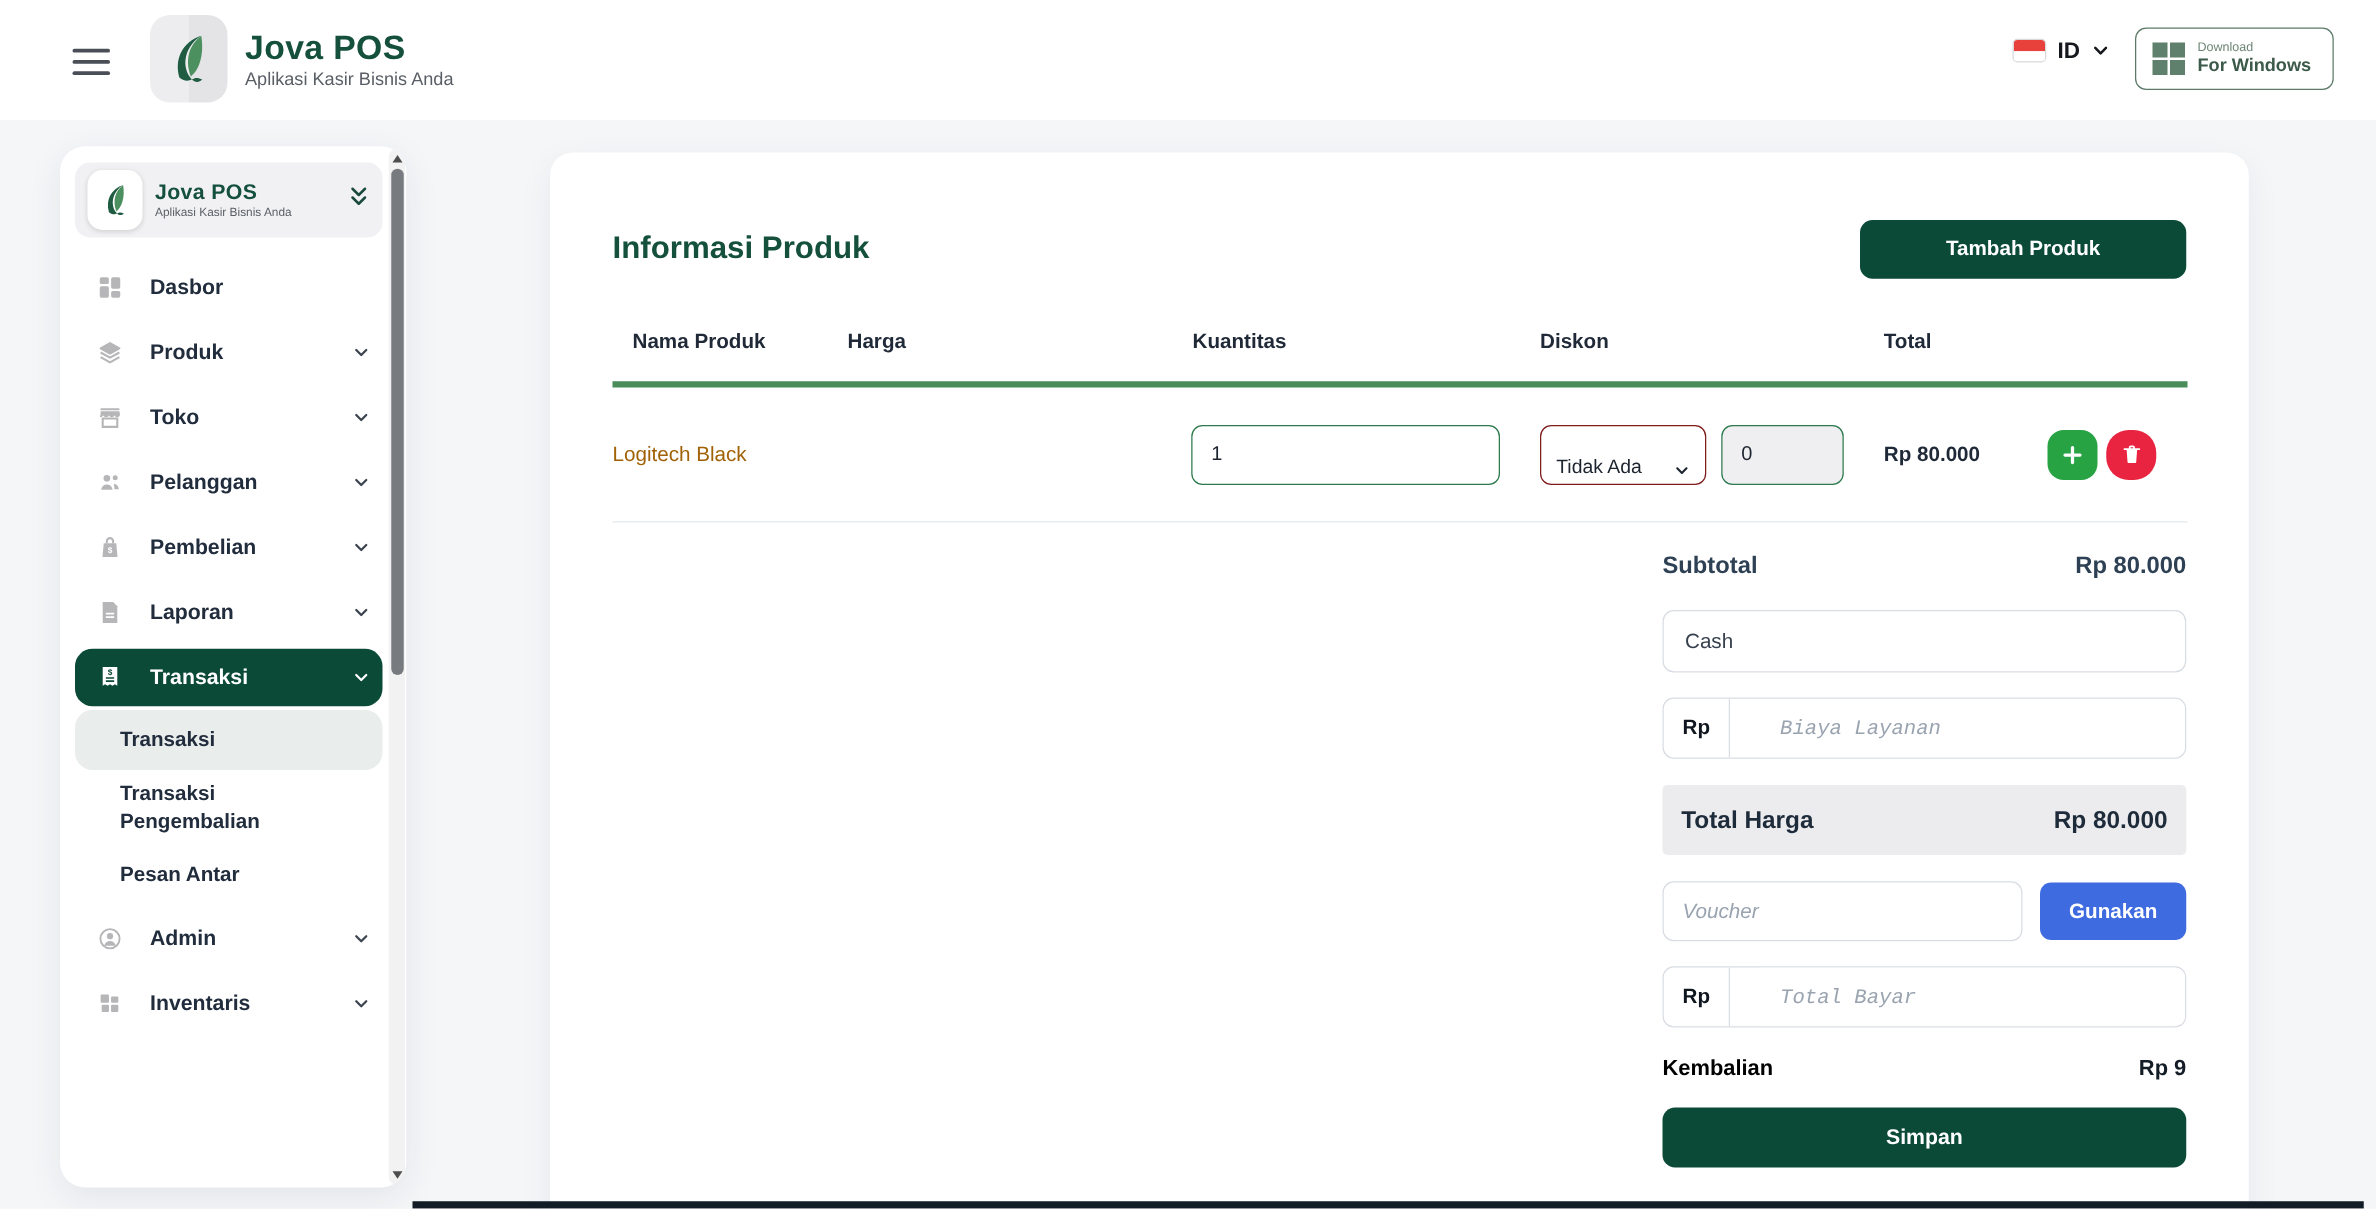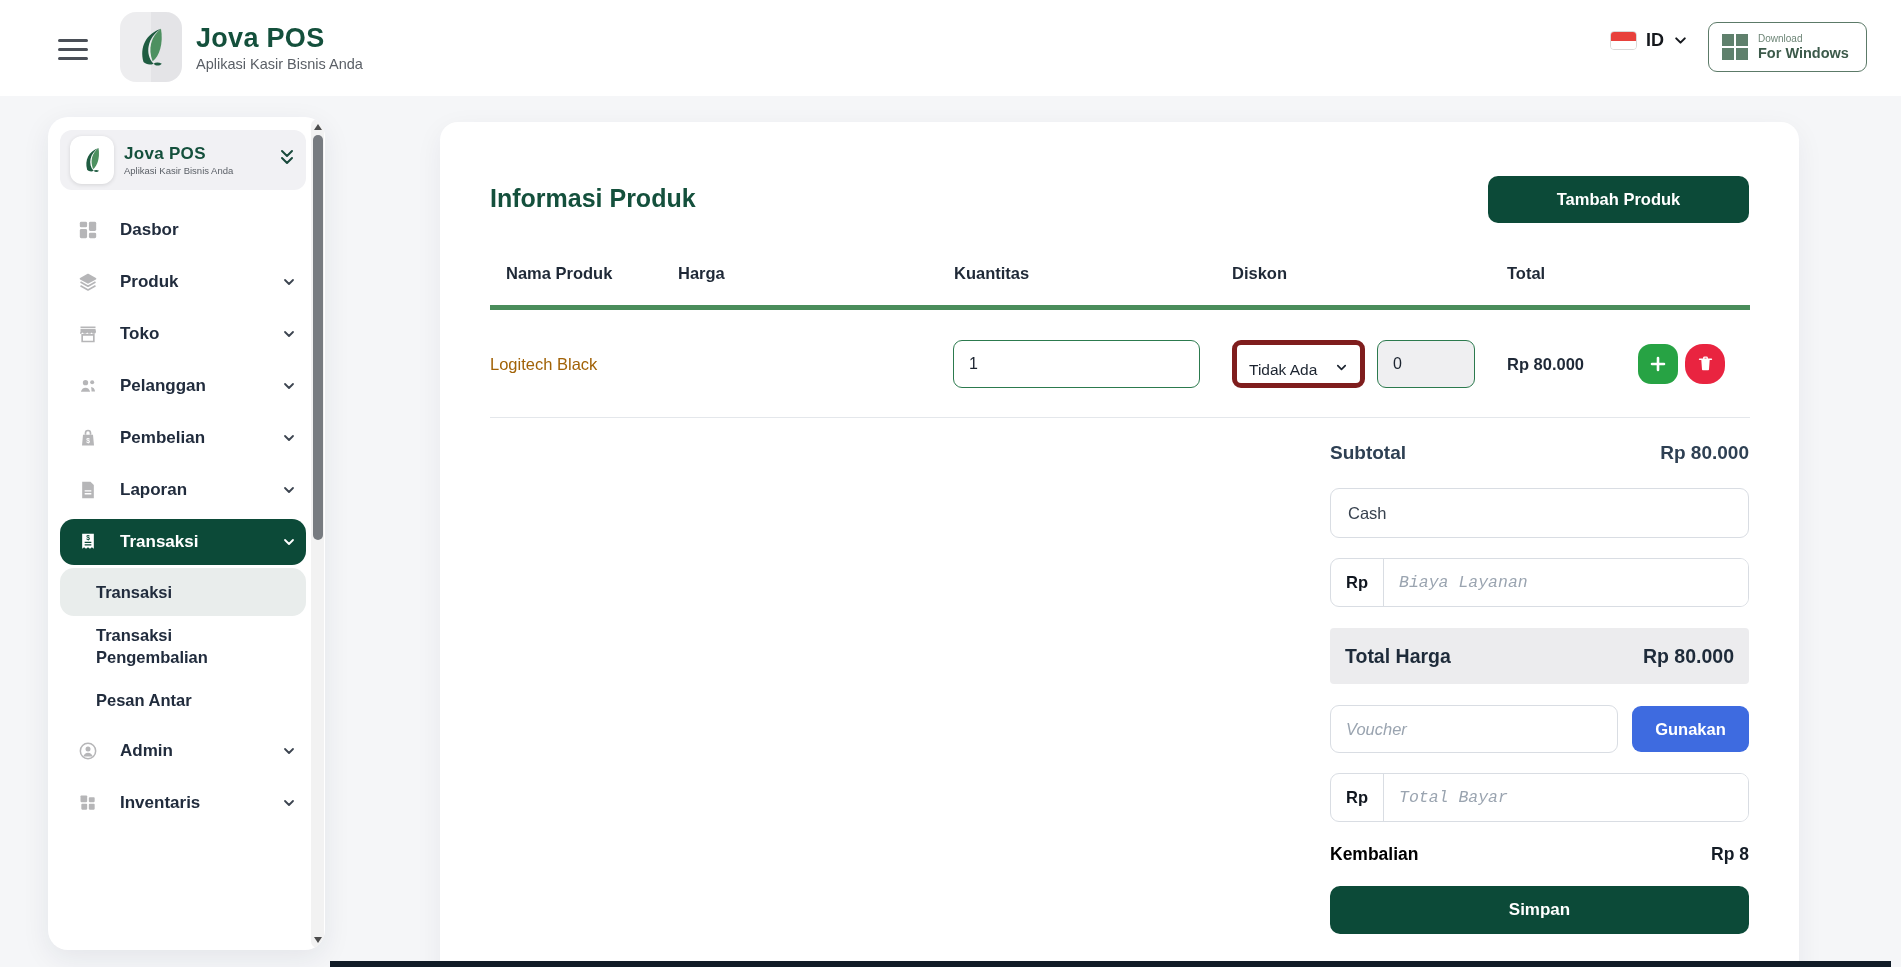--- a/index.html
+++ b/index.html
@@ -57,34 +57,34 @@
 
   .thead { position:absolute; left:50px; top:142px; width:1260px; }
   .thead span { position:absolute; font-size:16.5px; font-weight:700; color:#1f2937; white-space:nowrap; }
   .underline { position:absolute; left:50px; top:183px; width:1260px; height:5px; background:#4a8d5b; }
   .trow { position:absolute; left:50px; top:188px; width:1260px; height:108px; border-bottom:1px solid #e4e7eb; }
   .trow > * { position:absolute; top:50%; transform:translateY(-50%); }
   .cell-name { left:0; font-size:16.5px; color:#a16207; }
   .inp { height:48px; border:1px solid #2c7a4e; border-radius:9px; padding:0 15px; font-size:16px; color:#1c2430; font-family:inherit; background:#fff; outline:none; }
   .inp-price { left:188px; width:246px; }
   .inp-qty { left:463px; width:247px; }
-  .fake-select { left:742px; width:133px; height:48px; border:5px solid #7f1d1d; border-radius:9px; background:#fff; display:flex; align-items:flex-start; padding:16px 12px; font-size:15.5px; color:#1c2430; cursor:pointer; }
+  .fake-select { left:742px; width:133px; height:48px; border:1px solid #7f1d1d; border-radius:9px; background:#fff; display:flex; align-items:flex-end; padding:4px 12px; font-size:15.5px; color:#1c2430; cursor:pointer; }
   .fake-select .chev { margin-left:auto; display:flex; }
   .inp-disc { left:887px; width:98px; background:#efeff1; color:#1c2430; }
   .cell-total { left:1017px; font-size:16.5px; font-weight:600; color:#1f2937; white-space:nowrap; }
   .btn-plus { left:1148px; width:40px; height:40px; background:#27a344; border:none; border-radius:13px; cursor:pointer; display:flex; align-items:center; justify-content:center; }
   .btn-trash { left:1195px; width:40px; height:40px; background:#e92440; border:none; border-radius:18px; cursor:pointer; display:flex; align-items:center; justify-content:center; }
 
   
   .summary { position:absolute; left:890px; top:0; width:419px; }
   .sum-line { position:absolute; left:0; width:419px; display:flex; justify-content:space-between; align-items:center; }
   .sum-line .lab { font-size:19px; font-weight:600; color:#2e4053; }
   .sum-line .val { font-size:19px; font-weight:600; color:#2e4053; }
   .cash-box { position:absolute; left:0; top:366px; width:419px; height:50px; border:1px solid #d9dde3; border-radius:9px; display:flex; align-items:center; padding:12px 17px; font-size:16.5px; color:#37414e; background:#fff; cursor:pointer; }
-  .rp-field { position:absolute; left:0; width:419px; height:49px; border:1px solid #d9dde3; border-radius:9px; background:#fff; display:flex; align-items:stretch; overflow:hidden; }
+  .rp-field { position:absolute; left:0; width:419px; height:49px; border:1px solid #d9dde3; border-radius:9px; background:#fff; display:flex; align-items:stretch; overflow:hidden;gap:25px; }
   .rp-field .prefix { width:53px; border-right:1px solid #d9dde3; display:flex; align-items:center; justify-content:center; font-size:16.5px; font-weight:700; color:#10161f; }
   .rp-field input { flex:1; border:none; outline:none; padding:0 15px; font-size:16.5px; font-family:Liberation Mono, monospace; color:#1c2430; }
   .rp-field input::placeholder, .v-input::placeholder { color:#9aa4b0; font-style:italic; opacity:1; }
   .fee { top:436px; }
   .band { position:absolute; left:0; top:506px; width:419px; height:56px; background:#ececee; border-radius:4px; display:flex; justify-content:space-between; align-items:center; padding:0 15px; }
   .band .lab, .band .val { font-size:19.5px; font-weight:700; color:#1e2b3a; }
   .voucher-row { position:absolute; left:0; top:583px; width:419px; height:48px; }
   .v-input { position:absolute; left:0; top:0; width:288px; height:48px; border:1px solid #d9dde3; border-radius:9px; padding:0 15px; font-size:16.5px; font-family:inherit; color:#1c2430; outline:none; }
   .use-btn { position:absolute; left:302px; top:1px; width:117px; height:46px; background:#3e6be0; border:none; border-radius:9px; color:#fff; font-size:16.5px; font-weight:700; cursor:pointer; font-family:inherit; }
   .pay { top:651px; }
@@ -395,21 +395,21 @@
         <button class="use-btn">Gunakan</button>
       </div>
 
       <div class="rp-field pay">
         <span class="prefix">Rp</span>
         <input placeholder="Total Bayar" style="">
       </div>
 
       <div class="sum-line kembalian">
         <span class="lab">Kembalian</span>
-        <span class="val">Rp 8</span>
+        <span class="val">Rp 9</span>
       </div>
 
       <button class="save-btn">Simpan</button>
     </div>
   </div>
 
   <div class="bottom-strip"></div>
 </div>
 
 </body></html>

